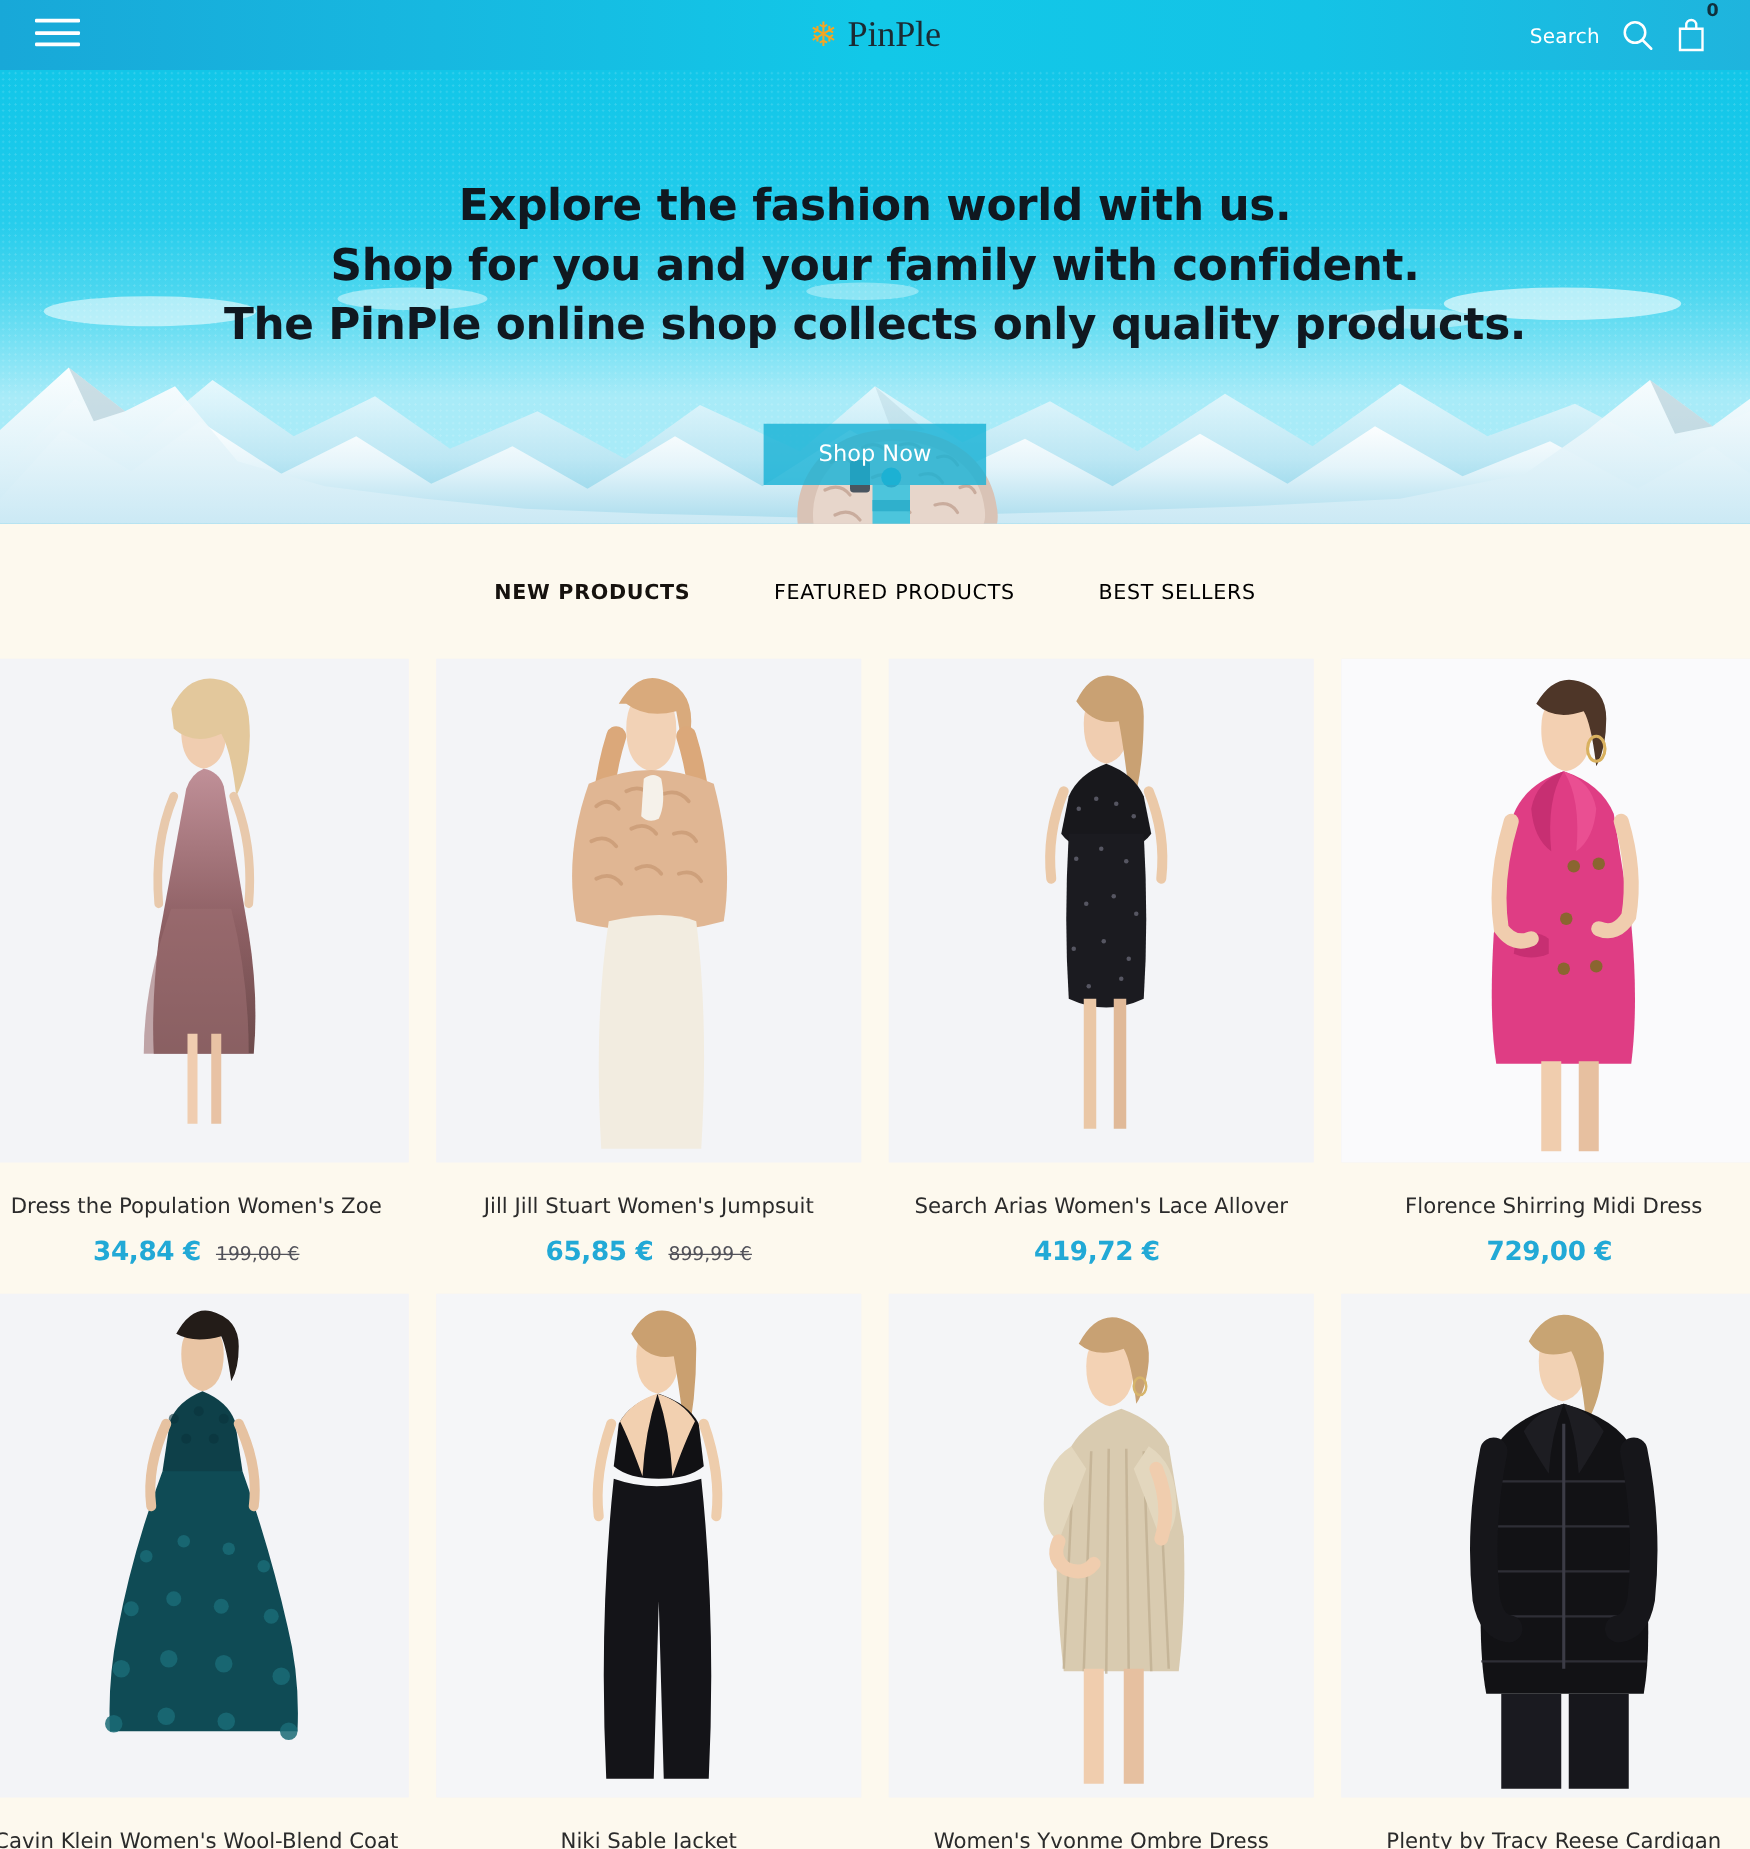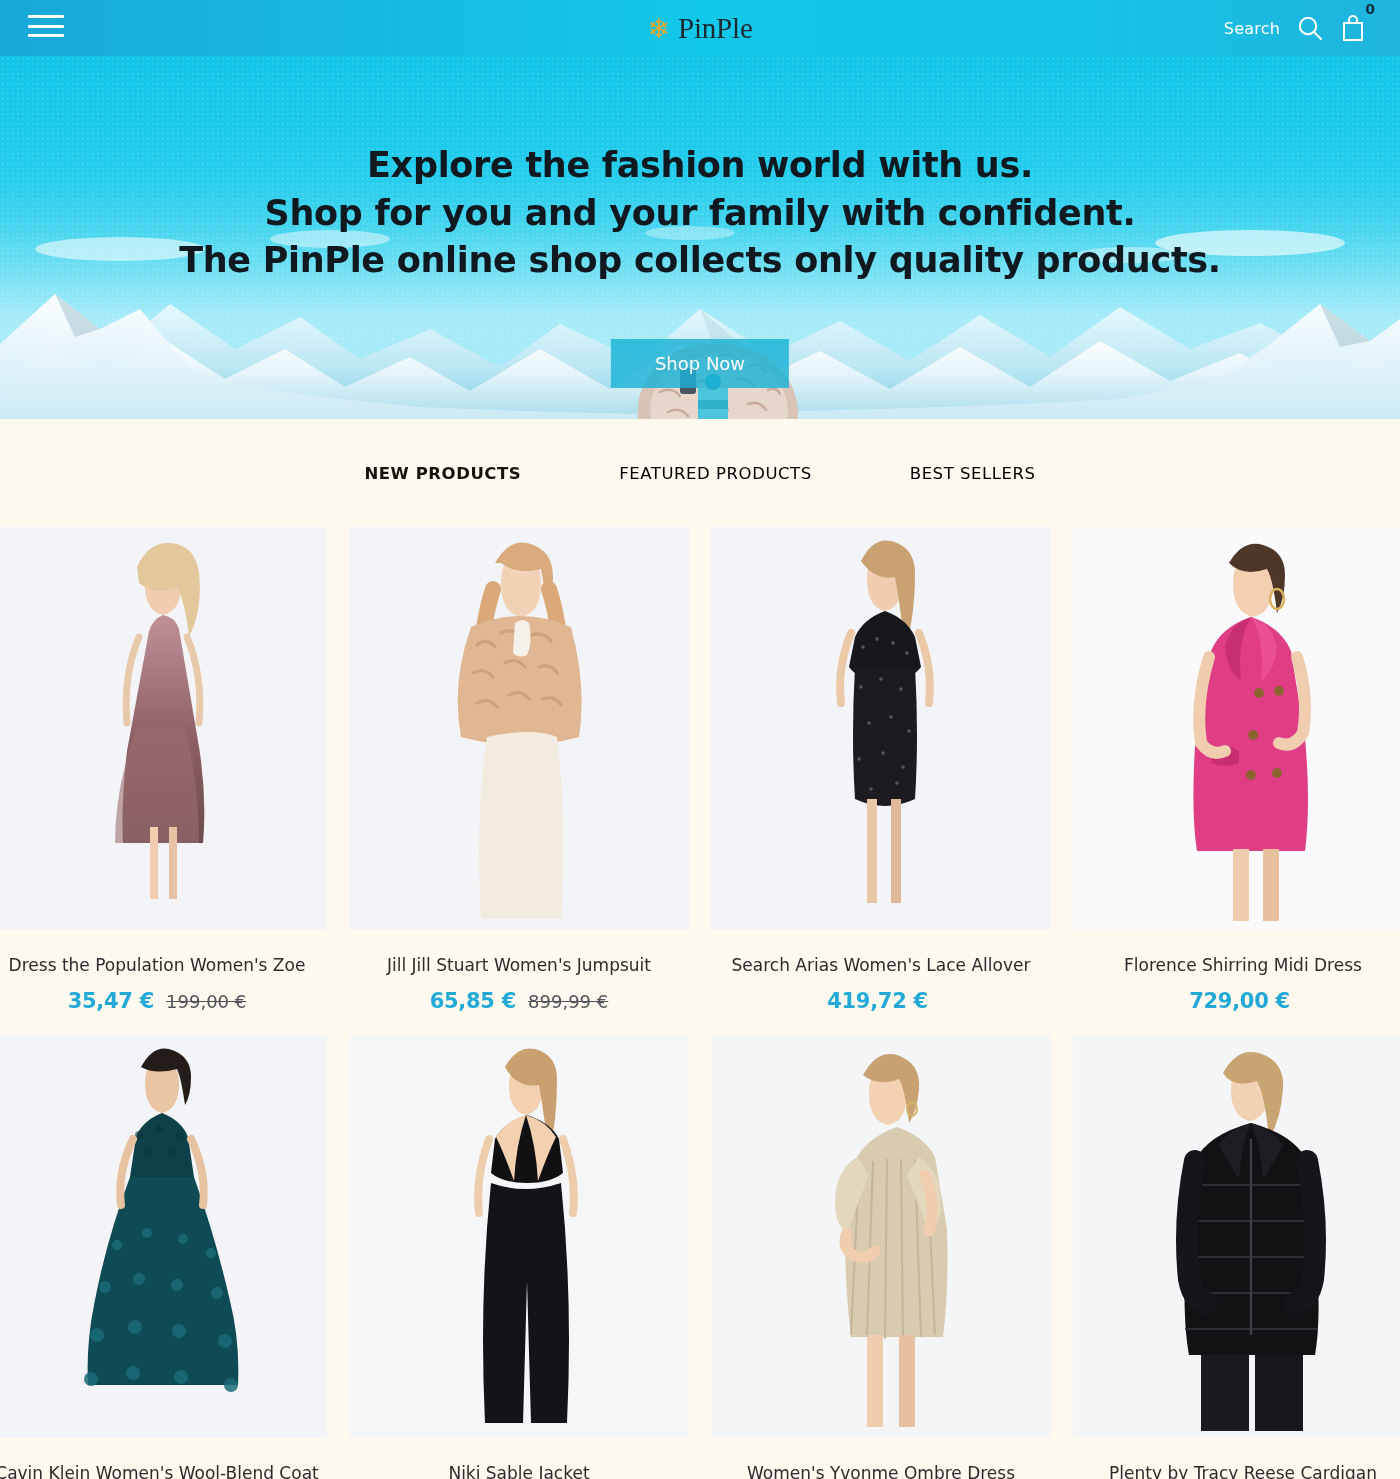--- a/index.html
+++ b/index.html
@@ -170,21 +170,21 @@
     height: 110px;
     z-index: 5;
   }
 
   
   .tabs-bar {
     background: #fdf9ee;
     display: flex;
     justify-content: center;
     align-items: center;
-    gap: 94px;
+    gap: 63px;
     height: 108px;
   }
   .tab {
     font-size: 16.5px;
     letter-spacing: 0.55px;
     color: #000000;
     cursor: pointer;
     font-family: "DejaVu Sans", sans-serif;
     background: none;
     border: none;
@@ -227,21 +227,21 @@
     margin-top: 14px;
     white-space: nowrap;
   }
   .price-new {
     font-size: 21px;
     font-weight: bold;
     color: #22a9d6;
     letter-spacing: -0.3px;
   }
   .price-old {
-    font-size: 18px;
+    font-size: 15px;
     color: #52525a;
     text-decoration: line-through;
     margin-left: 7px;
   }
   .row-2 { margin-top: 22px; }
 </style>
 </head>
 <body>
 
 <div class="header">
@@ -363,21 +363,21 @@
         <path d="M176,88 q-10,4 -14,16 l-22,120 q-6,52 -4,92 l80,0 q4,-46 -4,-96 l-20,-118 q-4,-12 -16,-14 Z" fill="url(#g1)"></path>
         <path d="M150,200 q-22,60 -22,116 l84,0 q0,-60 -14,-116 Z" fill="#9c6e72" opacity="0.6"></path>
         <rect x="163" y="300" width="8" height="72" fill="#f0cdb0"></rect>
         <rect x="182" y="300" width="8" height="72" fill="#e8c2a4"></rect>
         <path d="M152,110 q-16,38 -12,86" stroke="#e8c9ac" stroke-width="7" fill="none" stroke-linecap="round"></path>
         <path d="M200,110 q16,38 12,86" stroke="#e8c9ac" stroke-width="7" fill="none" stroke-linecap="round"></path>
       </svg>
     </div>
     <div class="card-title">Dress the Population Women's Zoe</div>
     <div class="card-prices">
-      <span class="price-new">35,47 €</span>
+      <span class="price-new">34,84 €</span>
       <span class="price-old">199,00 €</span>
     </div>
   </div>
 
   <div class="card">
     <div class="card-media">
       <svg viewBox="0 0 340 403" preserveAspectRatio="xMidYMid meet">
         <rect width="340" height="403" fill="#f3f4f7"></rect>
         <path d="M152,56 q0,-28 20,-28 q20,0 20,28 q0,30 -20,34 q-20,-4 -20,-34 Z" fill="#f2d2b6"></path>
         <path d="M146,36 q14,-24 32,-20 q26,6 26,34 q0,16 -6,26 l-6,-34 q-24,6 -40,-6 Z" fill="#d9aa7c"></path>

